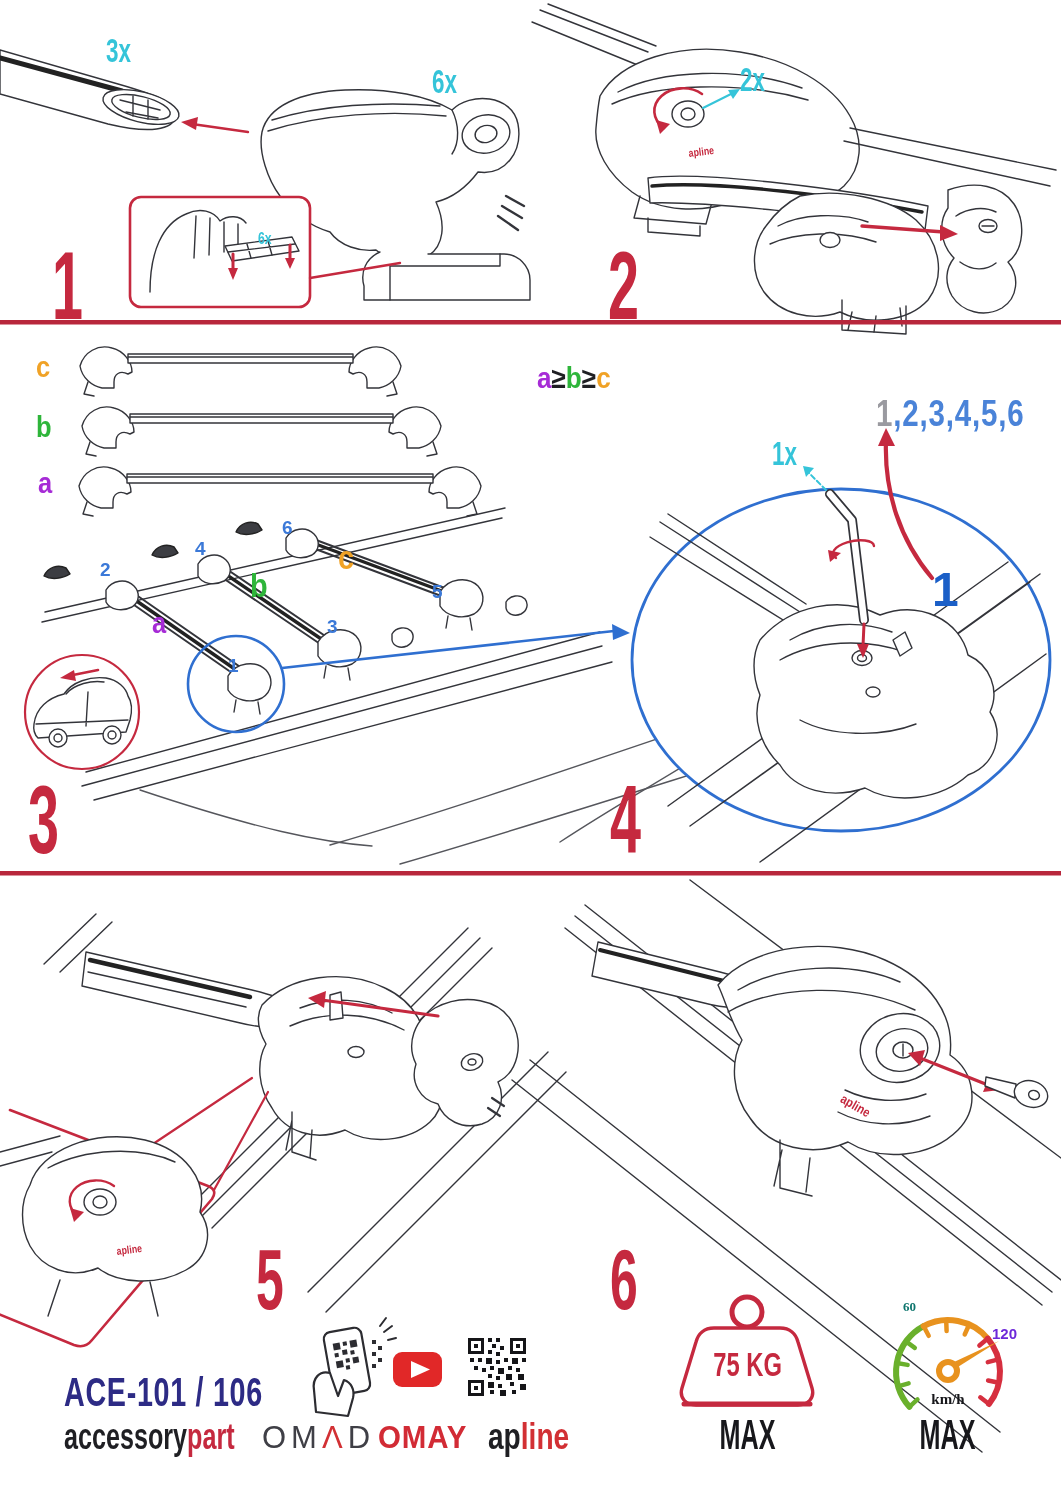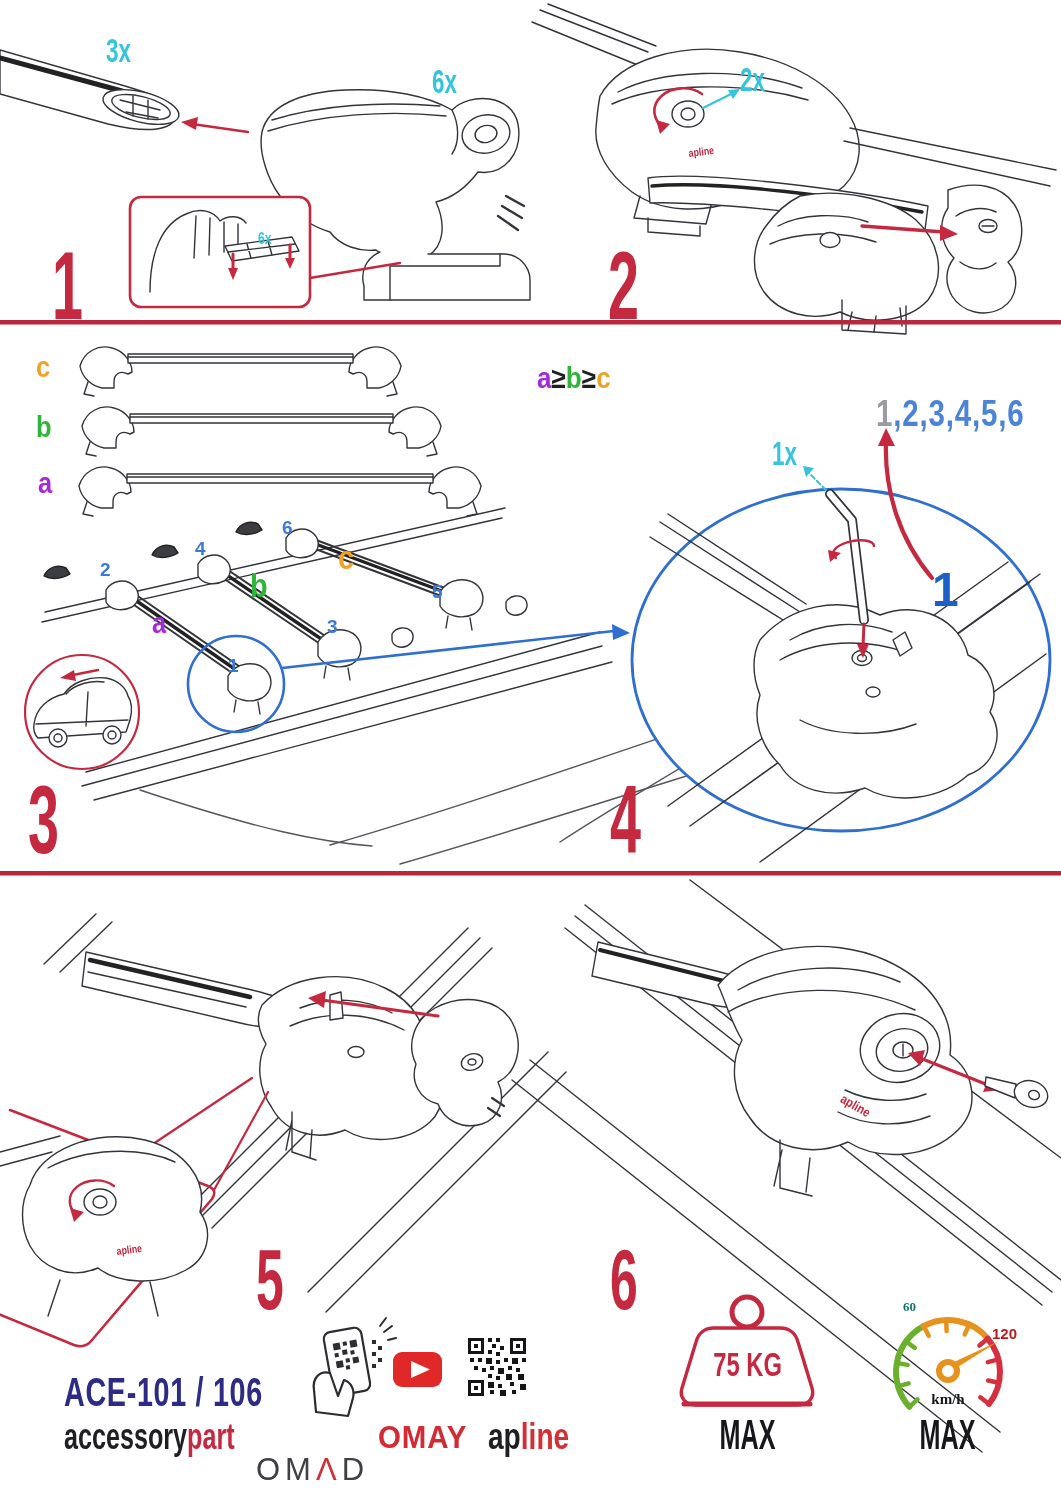--- a/index.html
+++ b/index.html
@@ -23,21 +23,21 @@
   .brandline .bk{color:#1f1f23}.brandline .rd{color:#c5293f}
   .omad{font-weight:400;font-size:31px;color:#3f3f46;letter-spacing:5px;}
   .omad .rd{color:#d23034;}
   .omay{font-weight:800;font-size:31px;color:#d22b35;letter-spacing:1px;transform:scaleX(.95);transform-origin:left top;}
   .apline{font-weight:bold;font-size:36px;transform:scaleX(.78);transform-origin:left top;}
   .apline .bk{color:#1f1f23}.apline .rd{color:#d23034}
   .kg{font-weight:bold;font-size:33px;color:#c5293f;transform:scaleX(.72);transform-origin:center top;}
   .max{font-weight:bold;font-size:42px;color:#17171b;transform:scaleX(.60);transform-origin:center top;}
   .kmh{font-weight:bold;font-size:15px;color:#17171b;font-family:Liberation Serif, serif;}
   .s60{font-weight:bold;font-size:13px;color:#0f766e;font-family:Liberation Serif, serif;}
-  .s120{font-weight:bold;font-size:15px;color:#b91c1c;}
+  .s120{font-weight:bold;font-size:15px;color:#6d28d9;}
   .apsmall{font-weight:bold;font-size:11px;color:#c5293f;transform:rotate(-7deg) scaleX(.8);transform-origin:left top;}
   .apsmall6{font-size:13px;transform:rotate(30deg) scaleX(.85);}
   .ctr{text-align:center;transform-origin:center top;}
 </style>
 </head>
 <body>
 
 <div class="page">
 
 <svg width="1061" height="1500" viewBox="0 0 1061 1500">
@@ -435,21 +435,21 @@
 </div>
 <span class="abs big1" style="left:932px;top:566px;">1</span>
 
 <span class="abs apsmall" style="left:116px;top:1246px;">apline</span>
 <span class="abs apsmall apsmall6" style="left:845px;top:1092px;">apline</span>
 
 <span class="abs model" style="left:64px;top:1372px;">ACE-101 / 106</span>
 <div class="abs brandline" style="left:64px;top:1418px;">
   <span class="bk">accessory</span><span class="rd">part</span>
 </div>
-<div class="abs omad" style="left:256px;top:1422px;margin-top:32px;">
+<div class="abs omad" style="left:262px;top:1422px;">
   <span>OM</span><span class="rd">Λ</span><span>D</span>
 </div>
 <span class="abs omay" style="left:378px;top:1422px;">OMAY</span>
 <div class="abs apline" style="left:488px;top:1419px;">
   <span class="bk">ap</span><span class="rd">line</span>
 </div>
 
 <span class="abs kg ctr" style="left:700px;top:1348px;width:95px;">75 KG</span>
 <span class="abs max ctr" style="left:700px;top:1414px;width:95px;">MAX</span>
 

